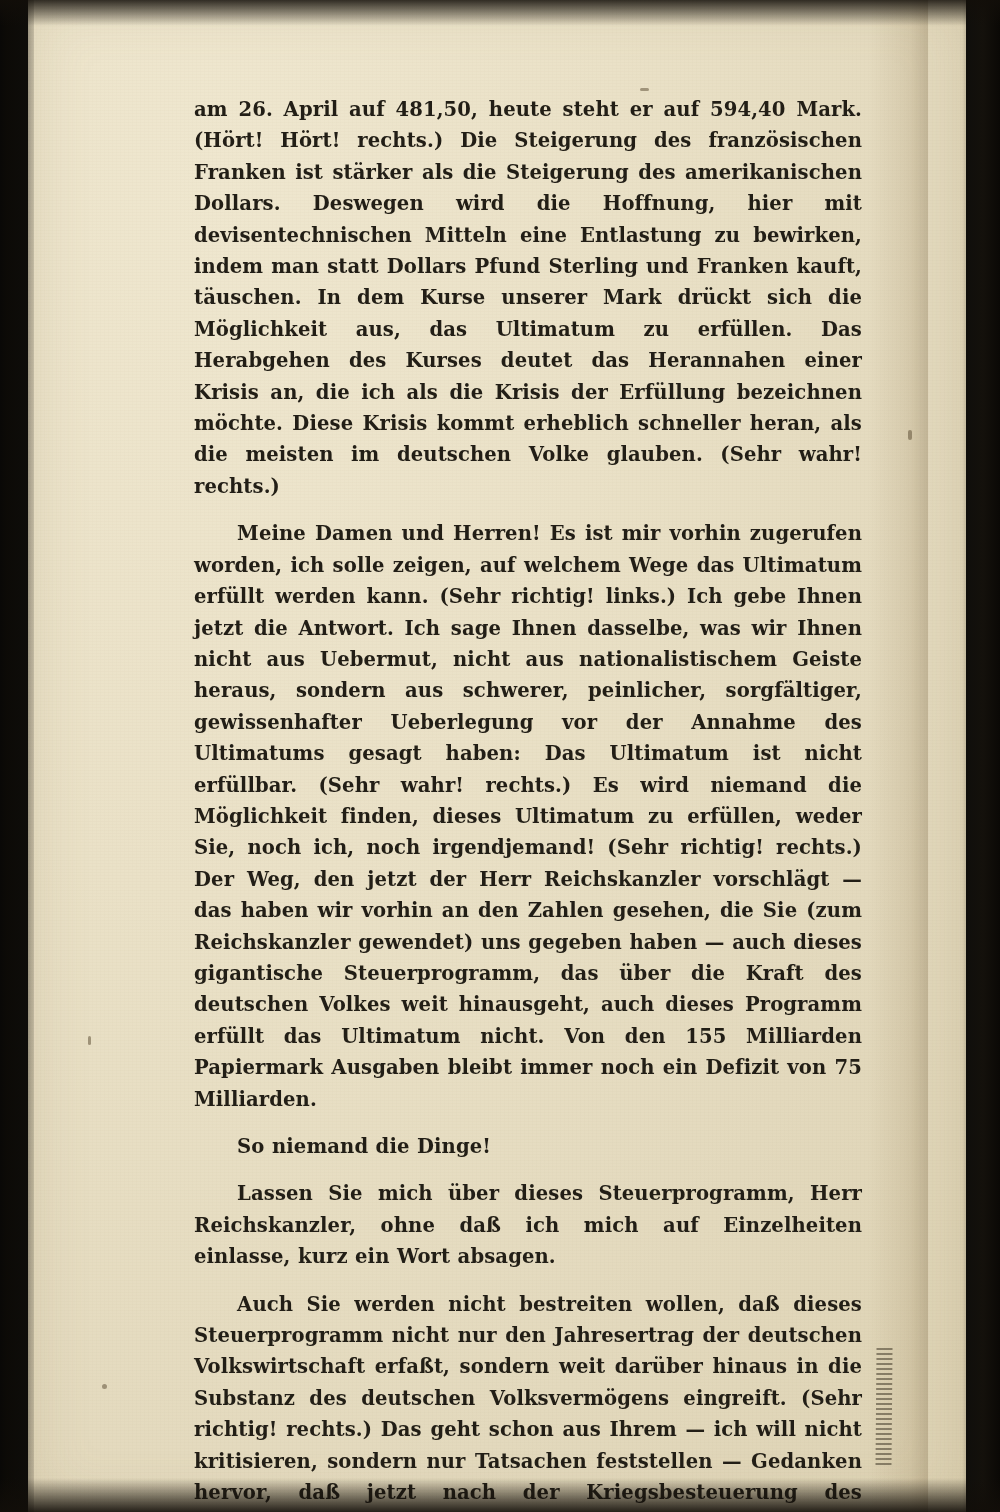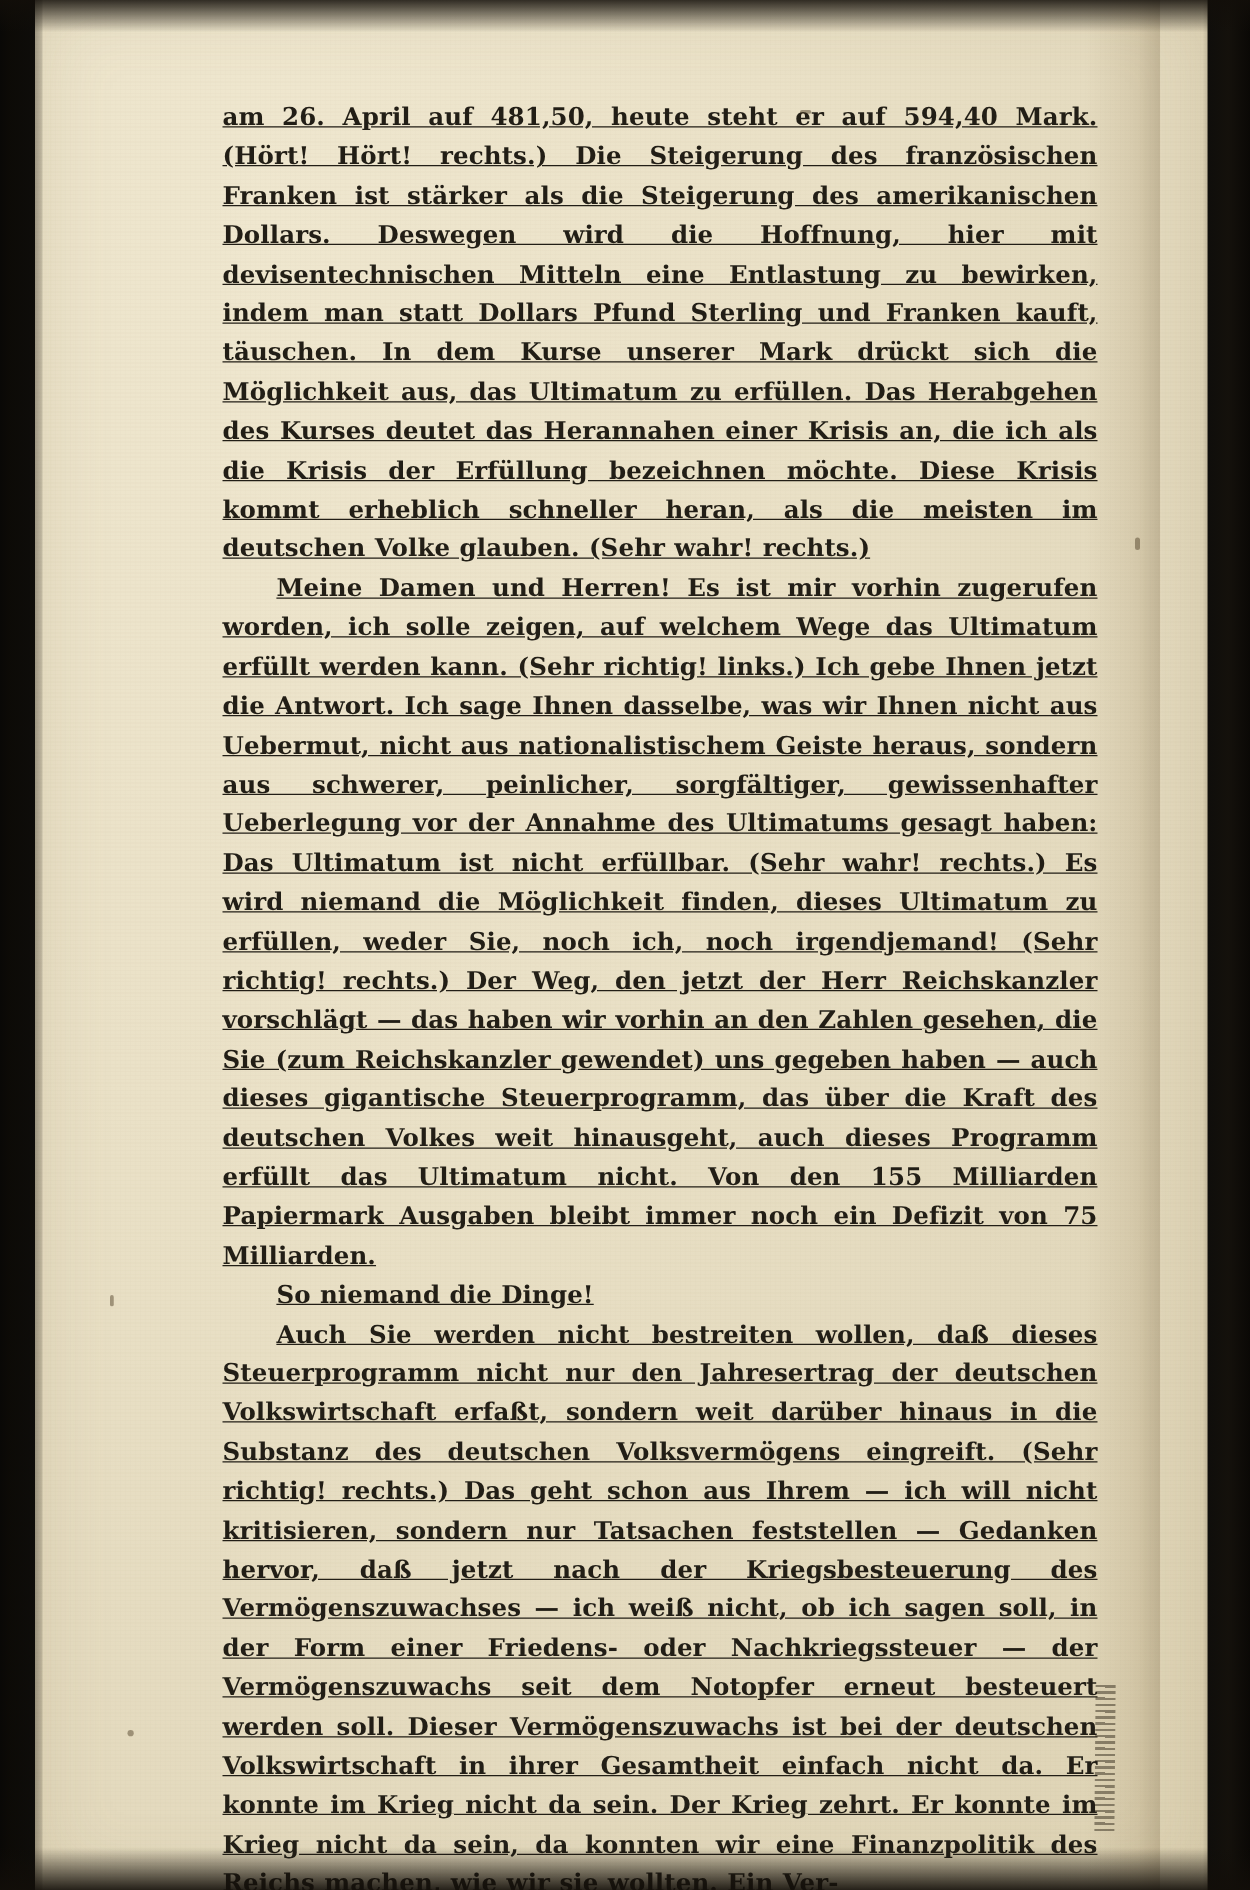--- a/index.html
+++ b/index.html
@@ -104,22 +104,21 @@
     font-size: 20.3px;
     line-height: 31.4px;
     color: #221e16;
     text-align: justify;
     -webkit-hyphens: none;
     hyphens: none;
     letter-spacing: 0.25px;
     word-spacing: 0.5px;
   }
   .body-text p {
-    margin: 0;
-    text-decoration: underline;
+    margin: 16px;
   }
   .body-text p.indent {
     text-indent: 2.2em;
   }
   .spaced {
     letter-spacing: 2.6px;
     text-indent: 2.2em;
     display: block;
   }
   
@@ -159,20 +158,21 @@
     <div class="grain"></div>
     <div class="curl"></div>
 
     <div class="content">
 
 
       <div class="body-text">
         <p class="fraktur">am 26. April auf 481,50, heute steht er auf 594,40 Mark. (Hört! Hört! rechts.) Die Steigerung des französischen Franken ist stärker als die Steigerung des amerikanischen Dollars. Deswegen wird die Hoffnung, hier mit devisentechnischen Mitteln eine Entlastung zu bewirken, indem man statt Dollars Pfund Sterling und Franken kauft, täuschen. In dem Kurse unserer Mark drückt sich die Möglichkeit aus, das Ultimatum zu erfüllen. Das Herabgehen des Kurses deutet das Herannahen einer Krisis an, die ich als die Krisis der Erfüllung bezeichnen möchte. Diese Krisis kommt erheblich schneller heran, als die meisten im deutschen Volke glauben. (Sehr wahr! rechts.)</p>
         <p class="fraktur indent">Meine Damen und Herren! Es ist mir vorhin zugerufen worden, ich solle zeigen, auf welchem Wege das Ultimatum erfüllt werden kann. (Sehr richtig! links.) Ich gebe Ihnen jetzt die Antwort. Ich sage Ihnen dasselbe, was wir Ihnen nicht aus Uebermut, nicht aus nationalistischem Geiste heraus, sondern aus schwerer, peinlicher, sorgfältiger, gewissenhafter Ueberlegung vor der Annahme des Ultimatums gesagt haben: Das Ultimatum ist nicht erfüllbar. (Sehr wahr! rechts.) Es wird niemand die Möglichkeit finden, dieses Ultimatum zu erfüllen, weder Sie, noch ich, noch irgendjemand! (Sehr richtig! rechts.) Der Weg, den jetzt der Herr Reichskanzler vorschlägt — das haben wir vorhin an den Zahlen gesehen, die Sie (zum Reichskanzler gewendet) uns gegeben haben — auch dieses gigantische Steuerprogramm, das über die Kraft des deutschen Volkes weit hinausgeht, auch dieses Programm erfüllt das Ultimatum nicht. Von den 155 Milliarden Papiermark Ausgaben bleibt immer noch ein Defizit von 75 Milliarden.</p>
         <p class="fraktur spaced">So niemand die Dinge!</p>
+        <p class="fraktur indent">Lassen Sie mich über dieses Steuerprogramm, Herr Reichskanzler, ohne daß ich mich auf Einzelheiten einlasse, kurz ein Wort absagen.</p>
         <p class="fraktur indent">Auch Sie werden nicht bestreiten wollen, daß dieses Steuerprogramm nicht nur den Jahresertrag der deutschen Volkswirtschaft erfaßt, sondern weit darüber hinaus in die Substanz des deutschen Volksvermögens eingreift. (Sehr richtig! rechts.) Das geht schon aus Ihrem — ich will nicht kritisieren, sondern nur Tatsachen feststellen — Gedanken hervor, daß jetzt nach der Kriegsbesteuerung des Vermögenszuwachses — ich weiß nicht, ob ich sagen soll, in der Form einer Friedens- oder Nachkriegssteuer — der Vermögenszuwachs seit dem Notopfer erneut besteuert werden soll. Dieser Vermögenszuwachs ist bei der deutschen Volkswirtschaft in ihrer Gesamtheit einfach nicht da. Er konnte im Krieg nicht da sein. Der Krieg zehrt. Er konnte im Krieg nicht da sein, da konnten wir eine Finanzpolitik des Reichs machen, wie wir sie wollten. Ein Ver-</p>
       </div>
 
     </div>
 
     <div class="barcode"></div>
 
     <span class="speck" style="left:74px; top:1384px; width:5px; height:5px;"></span>
     <span class="speck" style="left:880px; top:430px; width:4px; height:10px; border-radius:2px;"></span>
     <span class="speck" style="left:60px; top:1036px; width:3px; height:9px; border-radius:2px;"></span>

